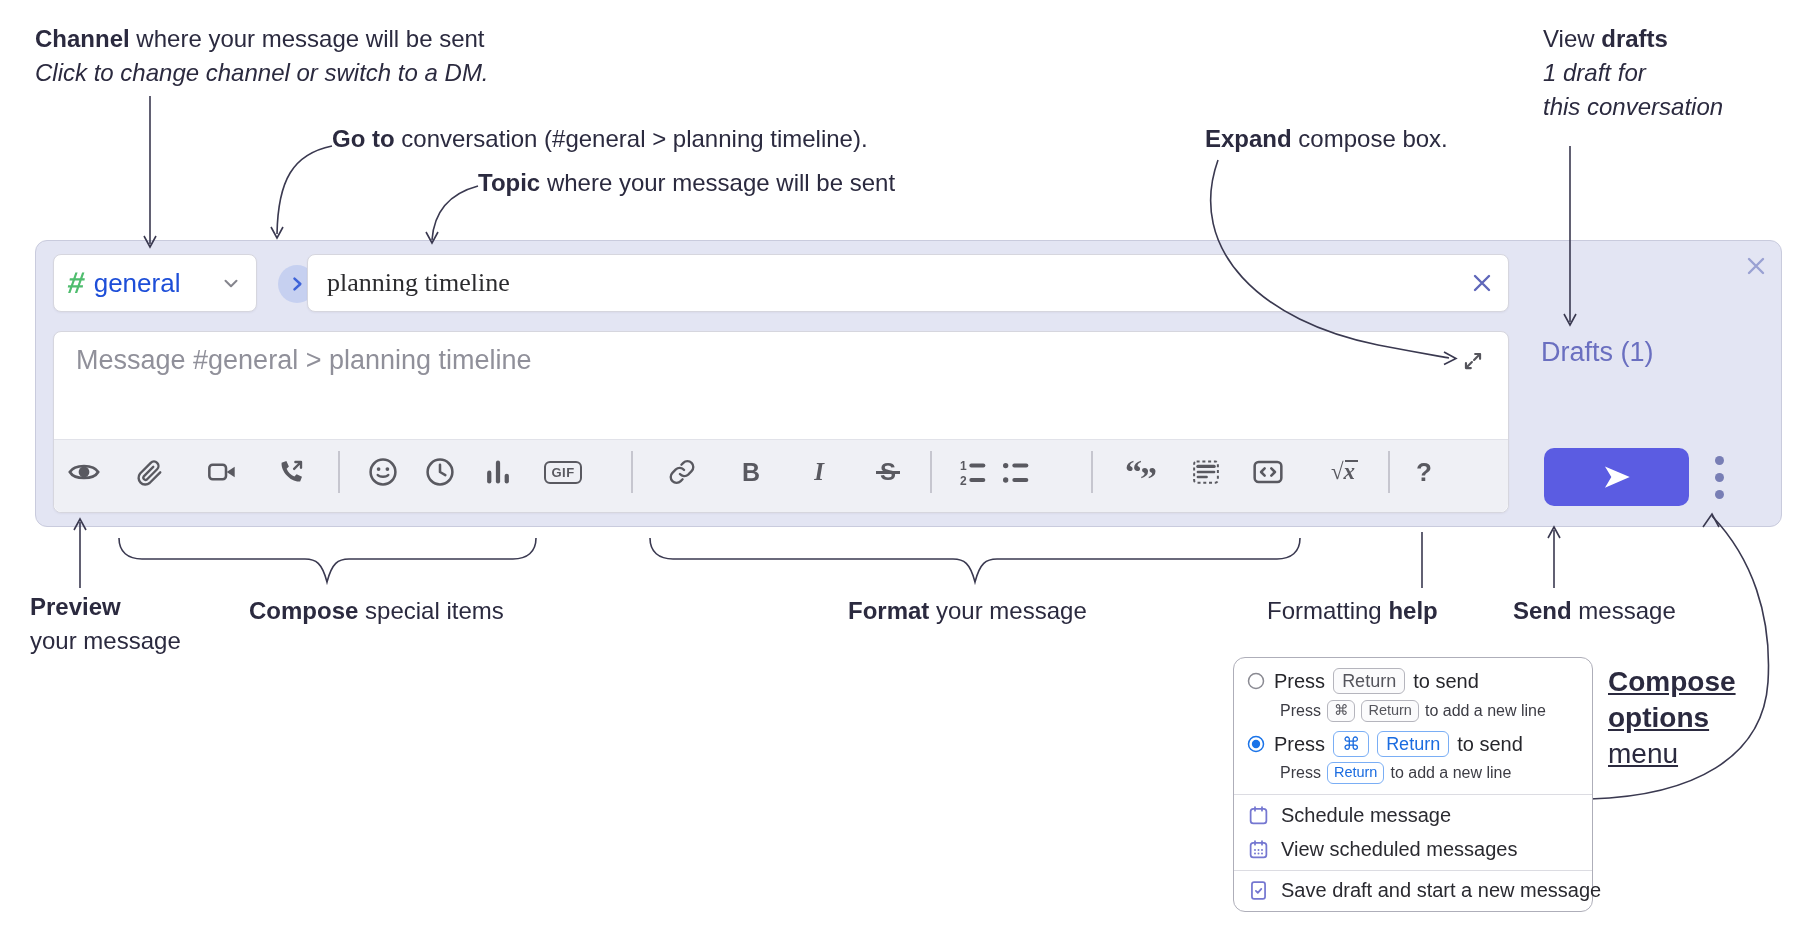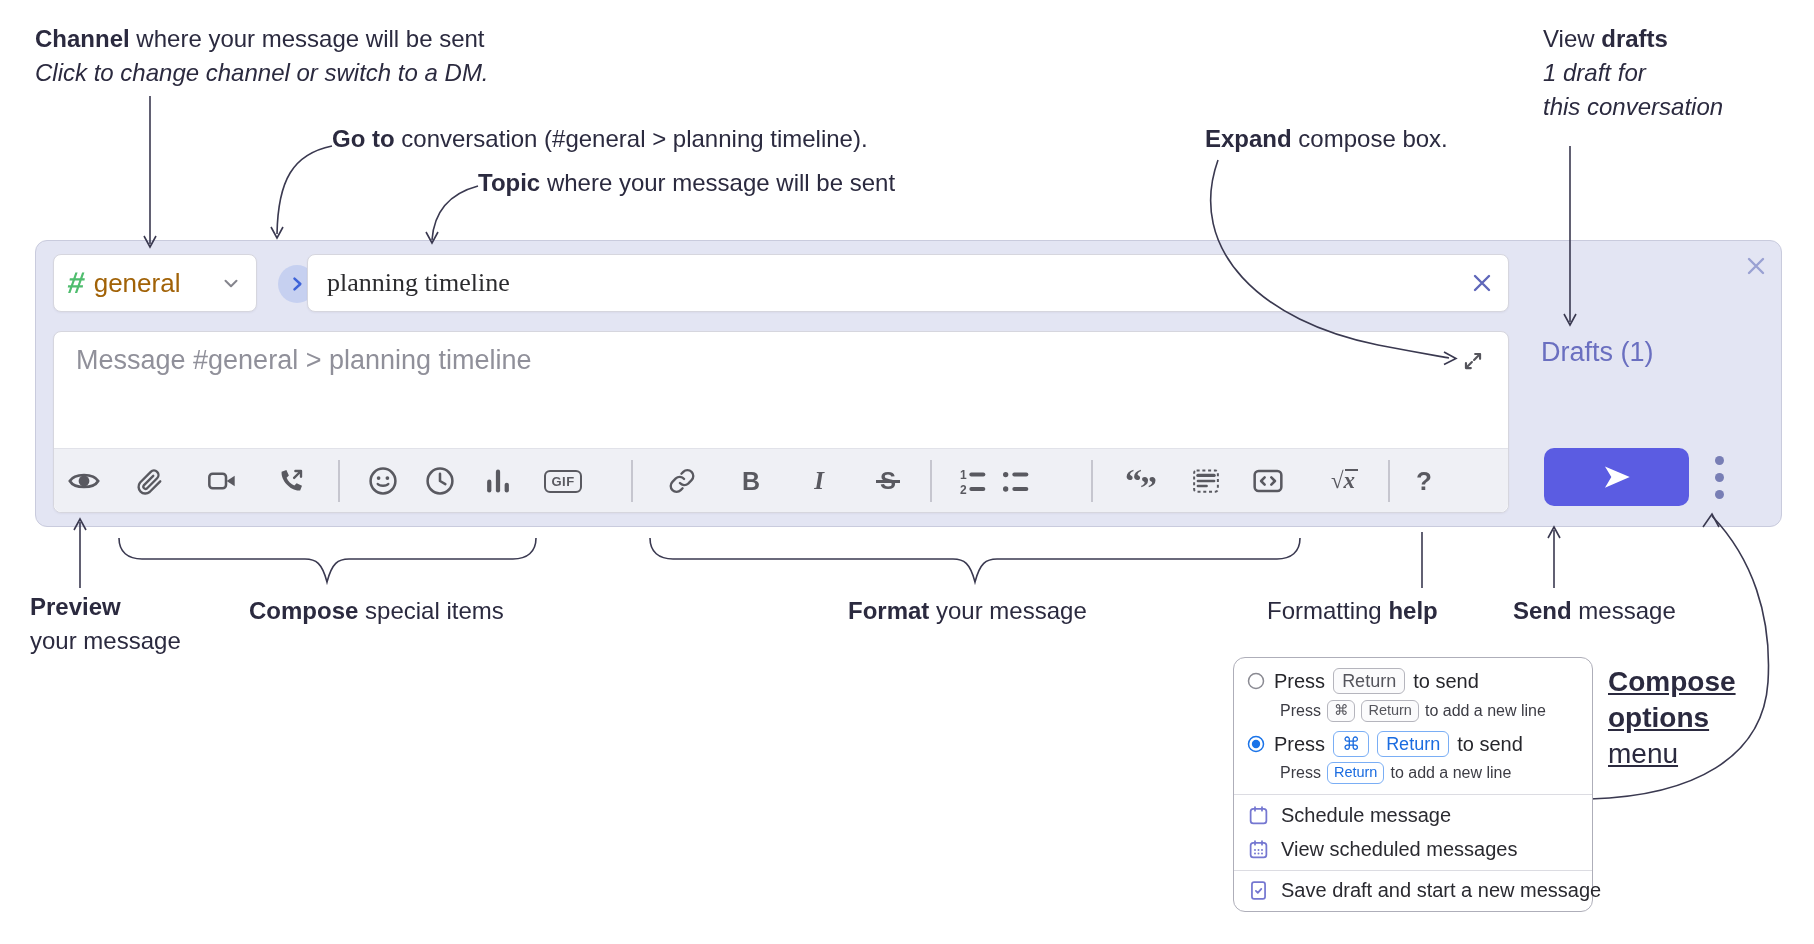--- a/index.html
+++ b/index.html
@@ -13,34 +13,34 @@
   
   svg.connectors{position:absolute;left:0;top:0;pointer-events:none;z-index:5;}
   .conn{stroke:#3a3950;stroke-width:1.6;fill:none;}
   
   .compose{left:35px;top:240px;width:1747px;height:287px;background:#e3e5f3;
            border:1px solid #c9cbdd;border-radius:12px;box-sizing:border-box;}
   .whitebox{background:#ffffff;border:1px solid #d6d6de;border-radius:8px;box-sizing:border-box;
             box-shadow:0 1px 2px rgba(40,40,80,0.05);}
   .chan-select{left:17px;top:13px;width:204px;height:58px;display:flex;align-items:center;padding:0 14px;box-sizing:border-box;cursor:pointer;}
   .hash{color:#4fbd6e;font-size:30px;font-weight:bold;margin-right:9px;transform:skewX(-8deg);}
-  .chan-name{font-size:26px;color:#a16207;flex:1;}
+  .chan-name{font-size:26px;color:#1d4ed8;flex:1;}
   .goto-btn{left:242px;top:24px;width:38px;height:38px;border-radius:50%;background:#c6d0f0;
             display:flex;align-items:center;justify-content:center;cursor:pointer;}
   .topic-input{left:271px;top:13px;width:1202px;height:58px;display:flex;align-items:center;padding:0 14px 0 19px;box-sizing:border-box;}
   .topic-input input{border:none;outline:none;background:transparent;flex:1;font-family:Liberation Serif, serif;
                      font-size:26px;color:#2b2b2e;padding:0;}
   .close-x{left:1705px;top:10px;width:30px;height:30px;display:flex;align-items:center;justify-content:center;cursor:pointer;}
   .msgbox{left:17px;top:90px;width:1456px;height:182px;}
   .msg-input{position:absolute;left:20px;top:12px;right:60px;}
   .msg-input input{width:100%;border:none;outline:none;background:transparent;font-family:"Liberation Sans",sans-serif;
                    font-size:27px;color:#2b2b2e;}
   .msg-input input::placeholder{color:#90909a;opacity:1;}
   .expand-ic{position:absolute;right:22px;top:16px;width:26px;height:26px;cursor:pointer;}
-  .toolbar{position:absolute;left:0;bottom:0;width:100%;height:64px;background:#eff0f5;
+  .toolbar{position:absolute;left:0;bottom:0;width:100%;height:73px;background:#eff0f5;
            border-top:1px solid #e1e2e9;border-radius:0 0 8px 8px;box-sizing:border-box;}
   .tb-ic{position:absolute;top:12px;width:40px;height:40px;display:flex;align-items:center;justify-content:center;
          color:#595960;cursor:pointer;}
   .tb-div{position:absolute;top:11px;width:2px;height:42px;background:#c6c6cf;}
   .tb-txt{font-size:25px;font-weight:bold;color:#595960;}
   .tb-i{font-family:"Liberation Serif",serif;font-style:italic;font-weight:bold;font-size:25px;color:#595960;}
   .tb-s{position:relative;font-size:24px;font-weight:bold;color:#595960;}
   .tb-s .strike{position:absolute;left:-4px;right:-4px;top:48%;height:2.5px;background:#595960;}
   .tb-gif{border:2.5px solid #595960;border-radius:6px;font-size:13px;font-weight:bold;color:#595960;
           padding:2px 5px;letter-spacing:0.5px;}

